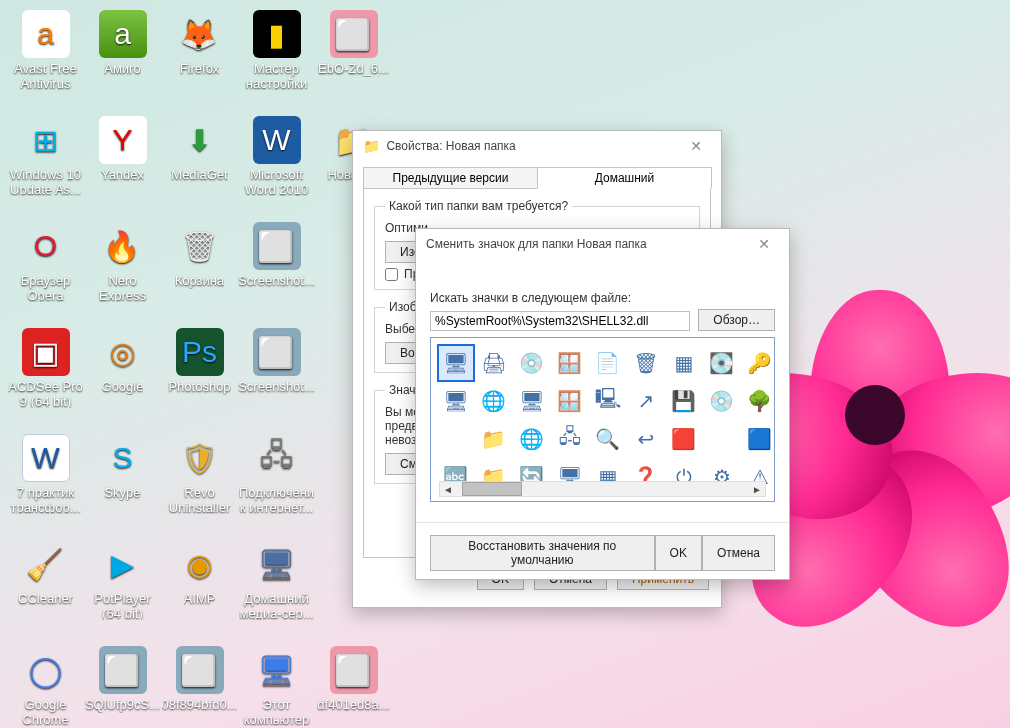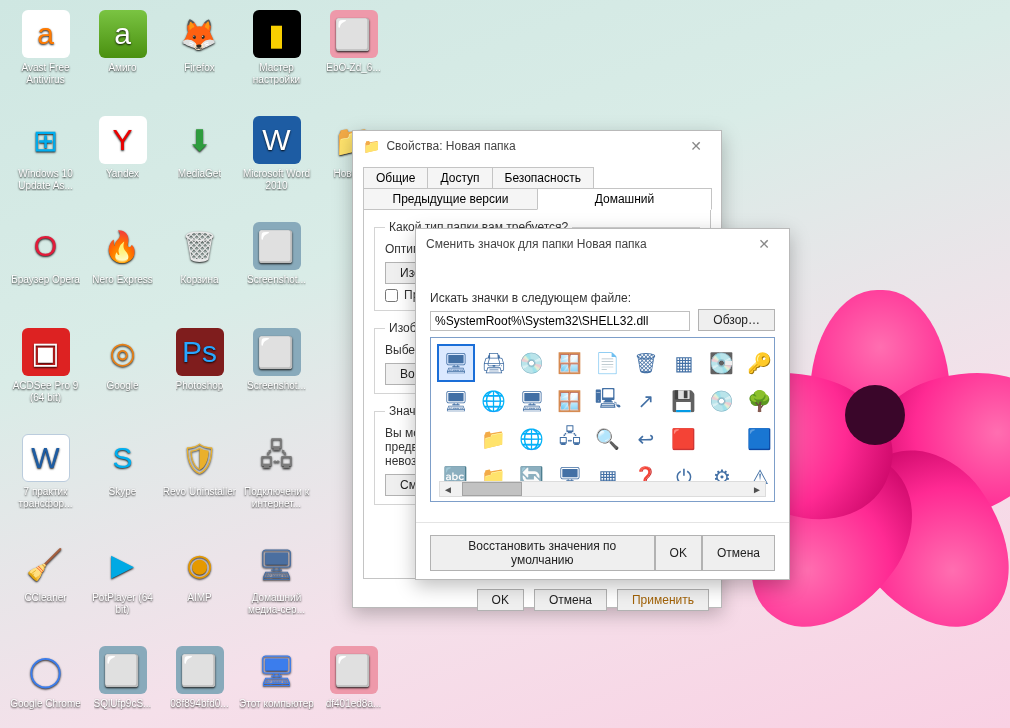--- a/index.html
+++ b/index.html
@@ -23,37 +23,37 @@
     width: 75px; height: 86px;
     display: flex; flex-direction: column; align-items: center; justify-content: flex-start;
     color:#fff; text-shadow: 0 1px 2px rgba(0,0,0,.9);
     text-align:center; cursor:pointer;
   }
   .dicon .glyph {
     width:48px; height:48px; margin-bottom:4px;
     display:flex; align-items:center; justify-content:center;
     font-size:30px; border-radius:6px;
   }
-  .dicon .label { font-size:10px; line-height:1.15; max-height:28px; overflow:hidden; }
+  .dicon .label { font-size:13px; line-height:1.15; max-height:28px; overflow:hidden; }
 
   .g-avast {background:#fff;color:#ff7a00}
   .g-amigo {background:linear-gradient(#7ac442,#4a9010);color:#fff}
   .g-firefox{color:#ff7a00}
   .g-bee   {background:#000;color:#f8cf00}
   .g-win10 {color:#00adef}
   .g-yandex{background:#fff;color:#e00;border-radius:50%}
   .g-mediaget{color:#2e9c3e}
   .g-word  {background:#1d5ca3;color:#fff;border-radius:4px}
   .g-folder{color:#f5c24a}
   .g-opera {color:#e21b3a}
   .g-nero  {color:#b22f1e}
   .g-bin   {color:#e8e8e8}
   .g-redbox{background:#d22;color:#fff;border-radius:4px}
   .g-orbitum{color:#e98015}
-  .g-ps    {background:#7f1d1d;color:#29a6ff;border-radius:4px}
+  .g-ps    {background:#14532d;color:#29a6ff;border-radius:4px}
   .g-worddoc{background:#fff;color:#1d5ca3;border:1px solid #bcd}
   .g-skype {color:#00aff0}
   .g-revo  {color:#eab02c}
   .g-net   {color:#7c7c7c}
   .g-ccleaner{color:#d33}
   .g-pot   {color:#00a9e4}
   .g-aimp  {color:#e59900}
   .g-server{color:#4b6fa0}
   .g-chrome{color:#3b7ded}
   .g-pc    {color:#3b7ded}
@@ -294,25 +294,20 @@
     </div>
   </div>
 
 <div class="window win-props">
   <div class="titlebar">
     <span class="folder-mini">📁</span>
     <span class="tx">Свойства: Новая папка</span>
     <div class="x">✕</div>
   </div>
   <div class="tabstrip">
-    <div class="tabrow" id="tabs-top">
-        <div class="tab">Общие</div>
-        <div class="tab">Доступ</div>
-        <div class="tab">Безопасность</div>
-      </div>
     <div class="tabrow bottom" id="tabs-bottom">
         <div class="tab">Предыдущие версии</div>
         <div class="tab active">Домашний</div>
       </div>
   </div>
   <div class="tabpane">
     <fieldset class="grp">
       <legend>Какой тип папки вам требуется?</legend>
       <div>Оптими</div>
       <div style="height:6px"></div>

